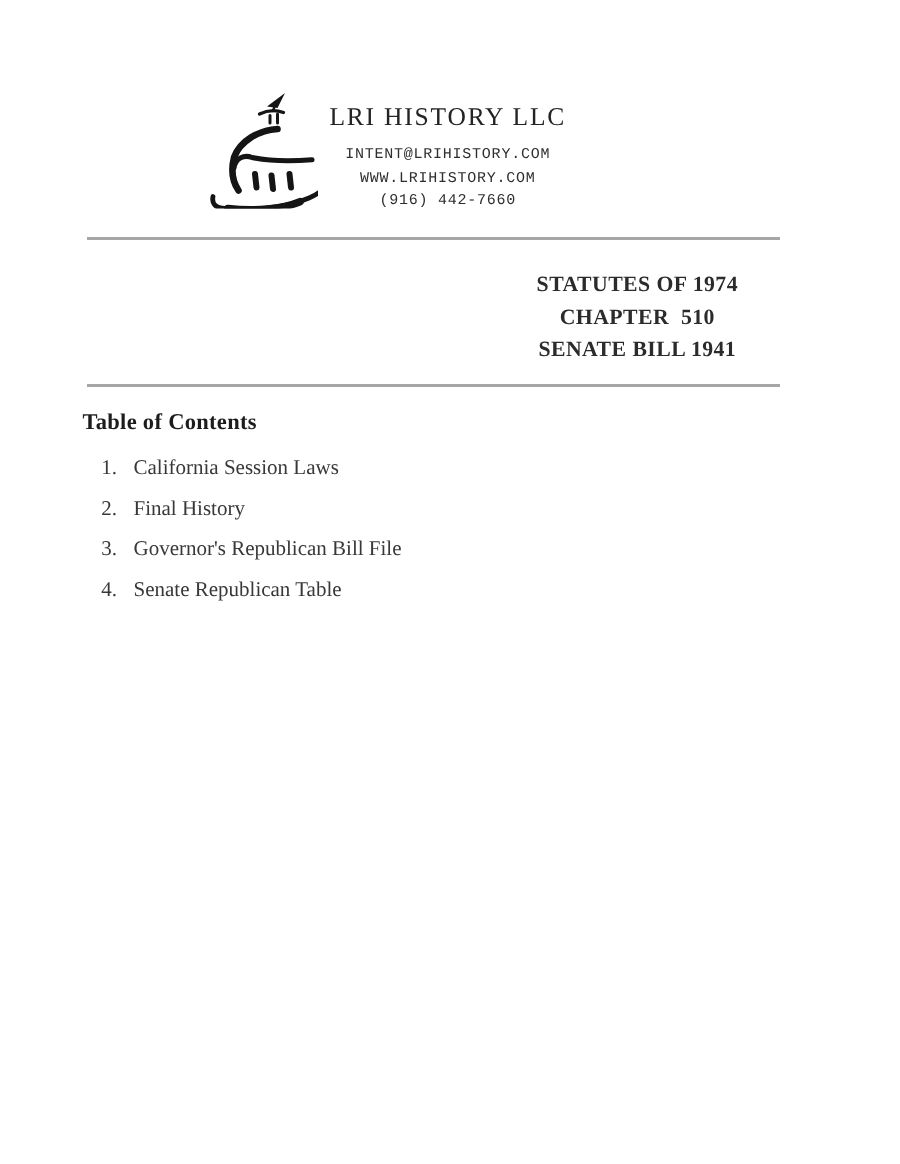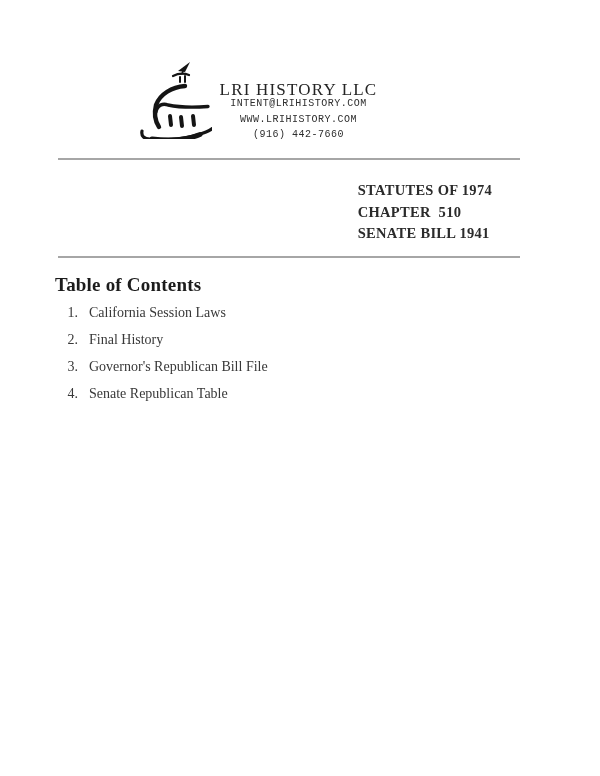--- a/index.html
+++ b/index.html
@@ -20,21 +20,21 @@
   .logo {
     position: absolute;
     left: 140px;
     top: 61px;
     width: 72px;
     height: 78px;
   }
   .company {
     position: absolute;
     left: 0;
-    top: 80px;
+    top: 68px;
     width: 597px;
     text-align: center;
     font-size: 17px;
     letter-spacing: 1.2px;
     color: #242424;
   }
   .contact {
     position: absolute;
     left: 0;
     top: 96px;
@@ -56,36 +56,36 @@
     background: #a6a6a6;
   }
   .divider-1 { top: 158px; }
   .divider-2 { top: 256px; }
 
   
   .bill-ref {
     position: absolute;
     right: 108px;
     top: 180px;
-    text-align: left;
+    text-align: center;
     font-weight: bold;
     font-size: 14.5px;
     line-height: 21.7px;
     letter-spacing: 0.3px;
     color: #2b2b2b;
   }
   .bill-ref div { white-space: pre; }
 
   
   .toc-heading {
     position: absolute;
     left: 55px;
     top: 274px;
     font-weight: bold;
-    font-size: 19px;
+    font-size: 15px;
     letter-spacing: 0.2px;
     color: #1c1c1c;
     text-align: center;
   }
   .toc-list {
     position: absolute;
     left: 55px;
     top: 299px;
     width: 420px;
   }

